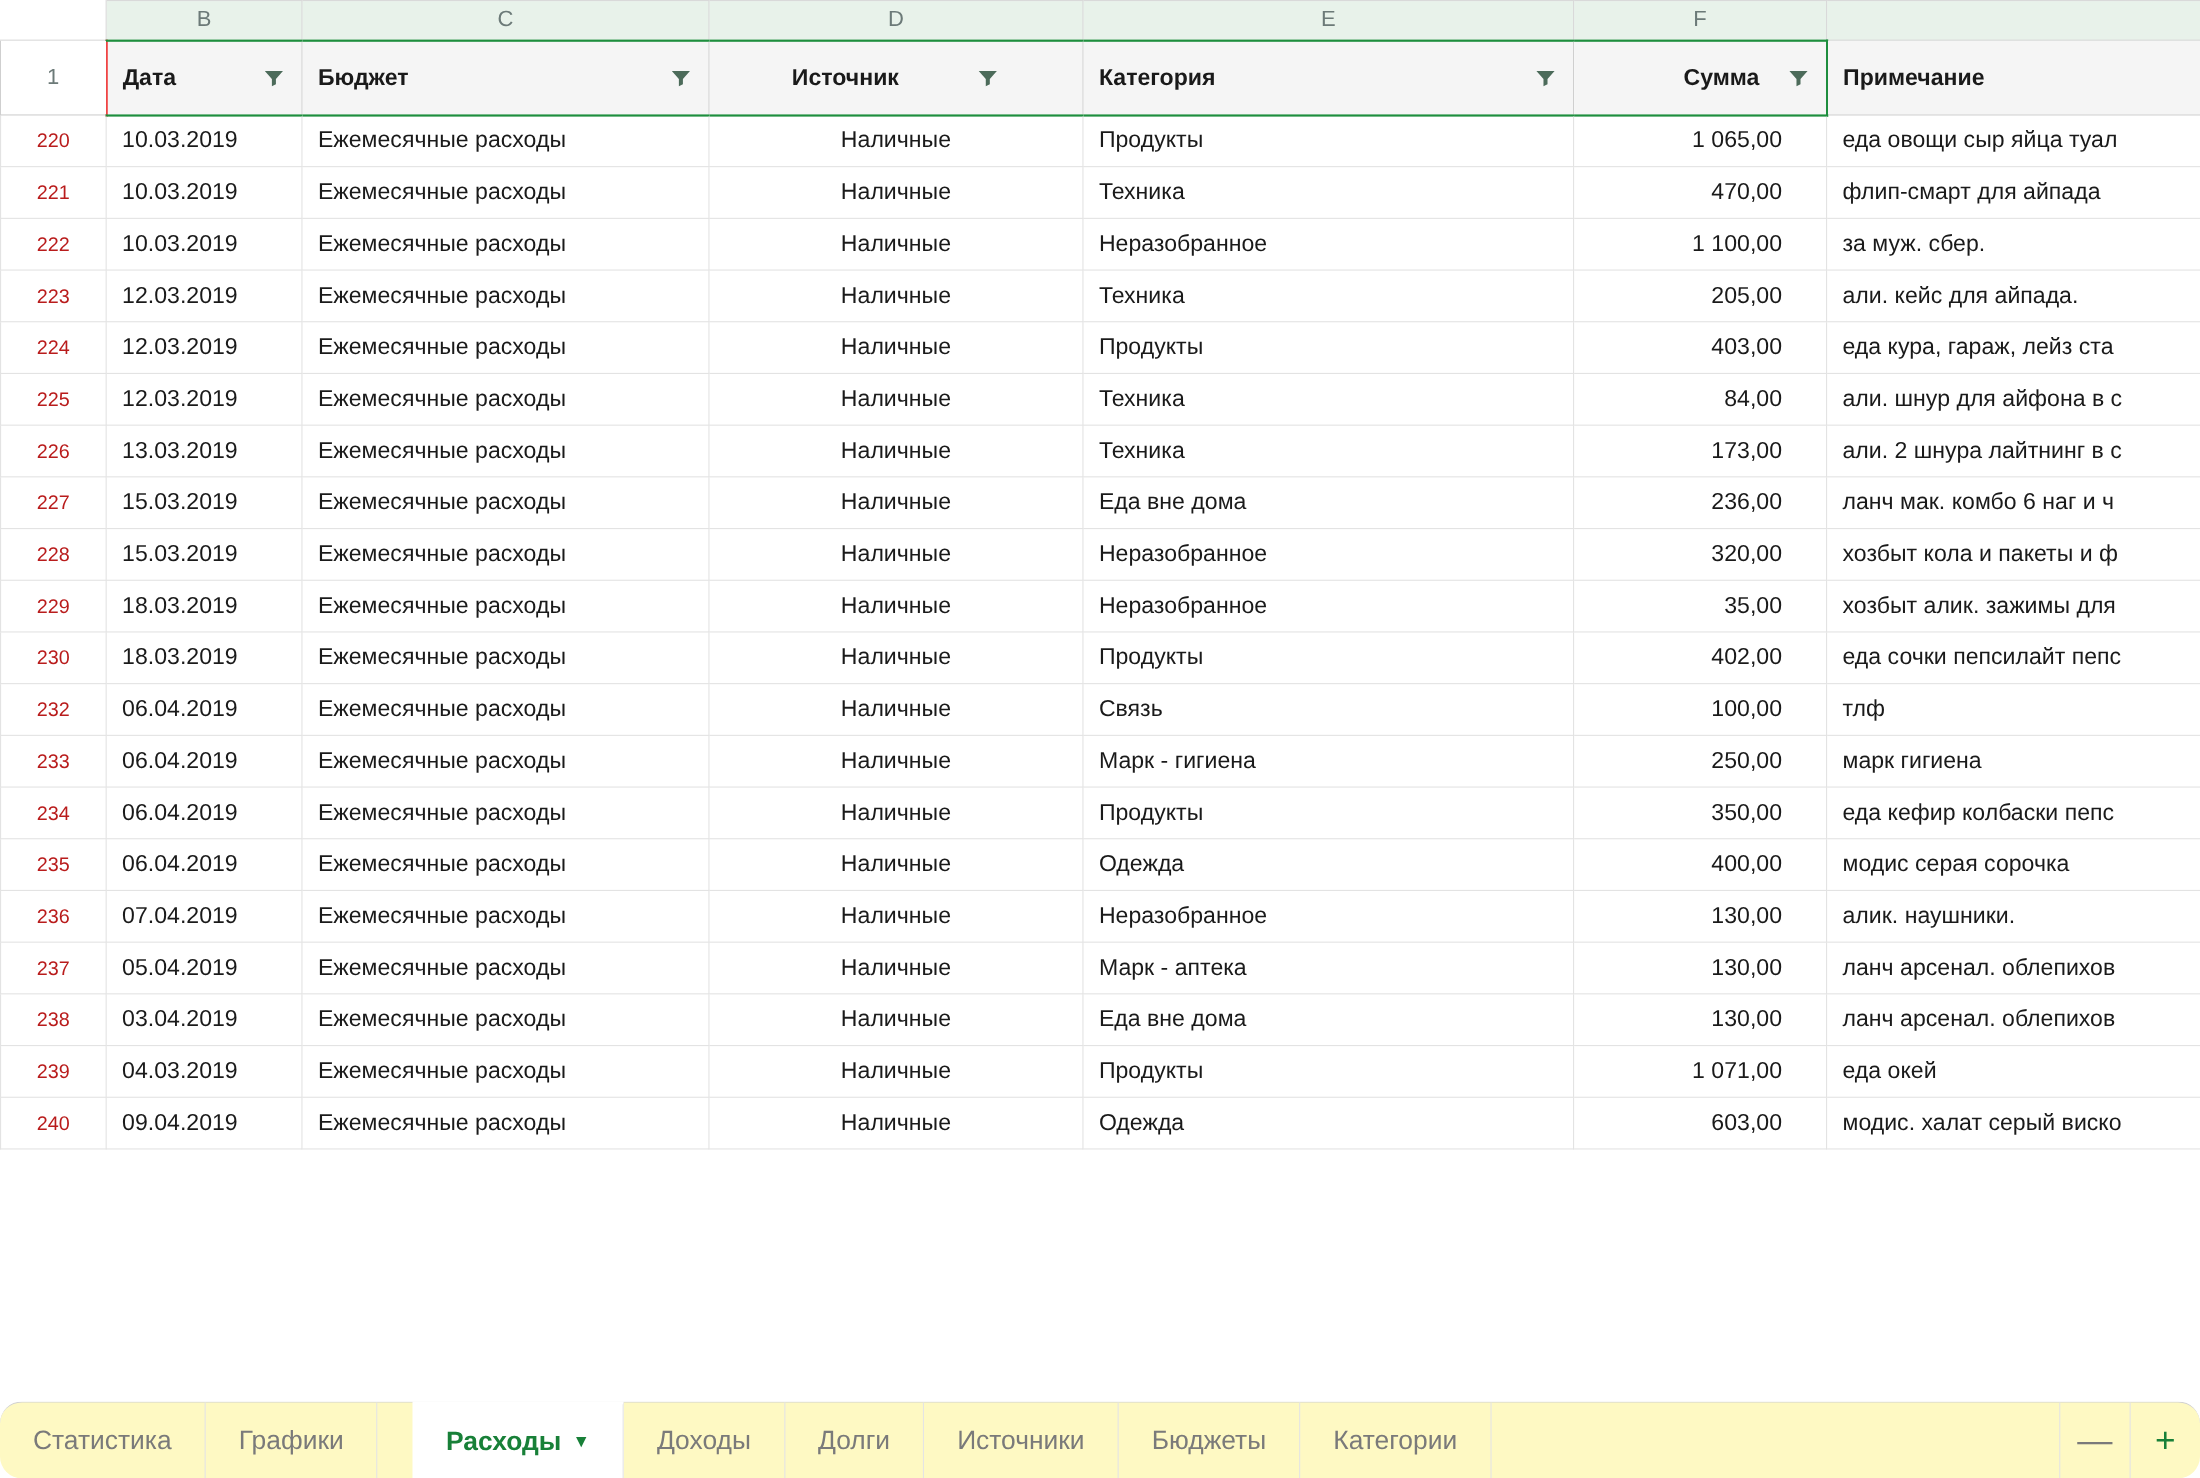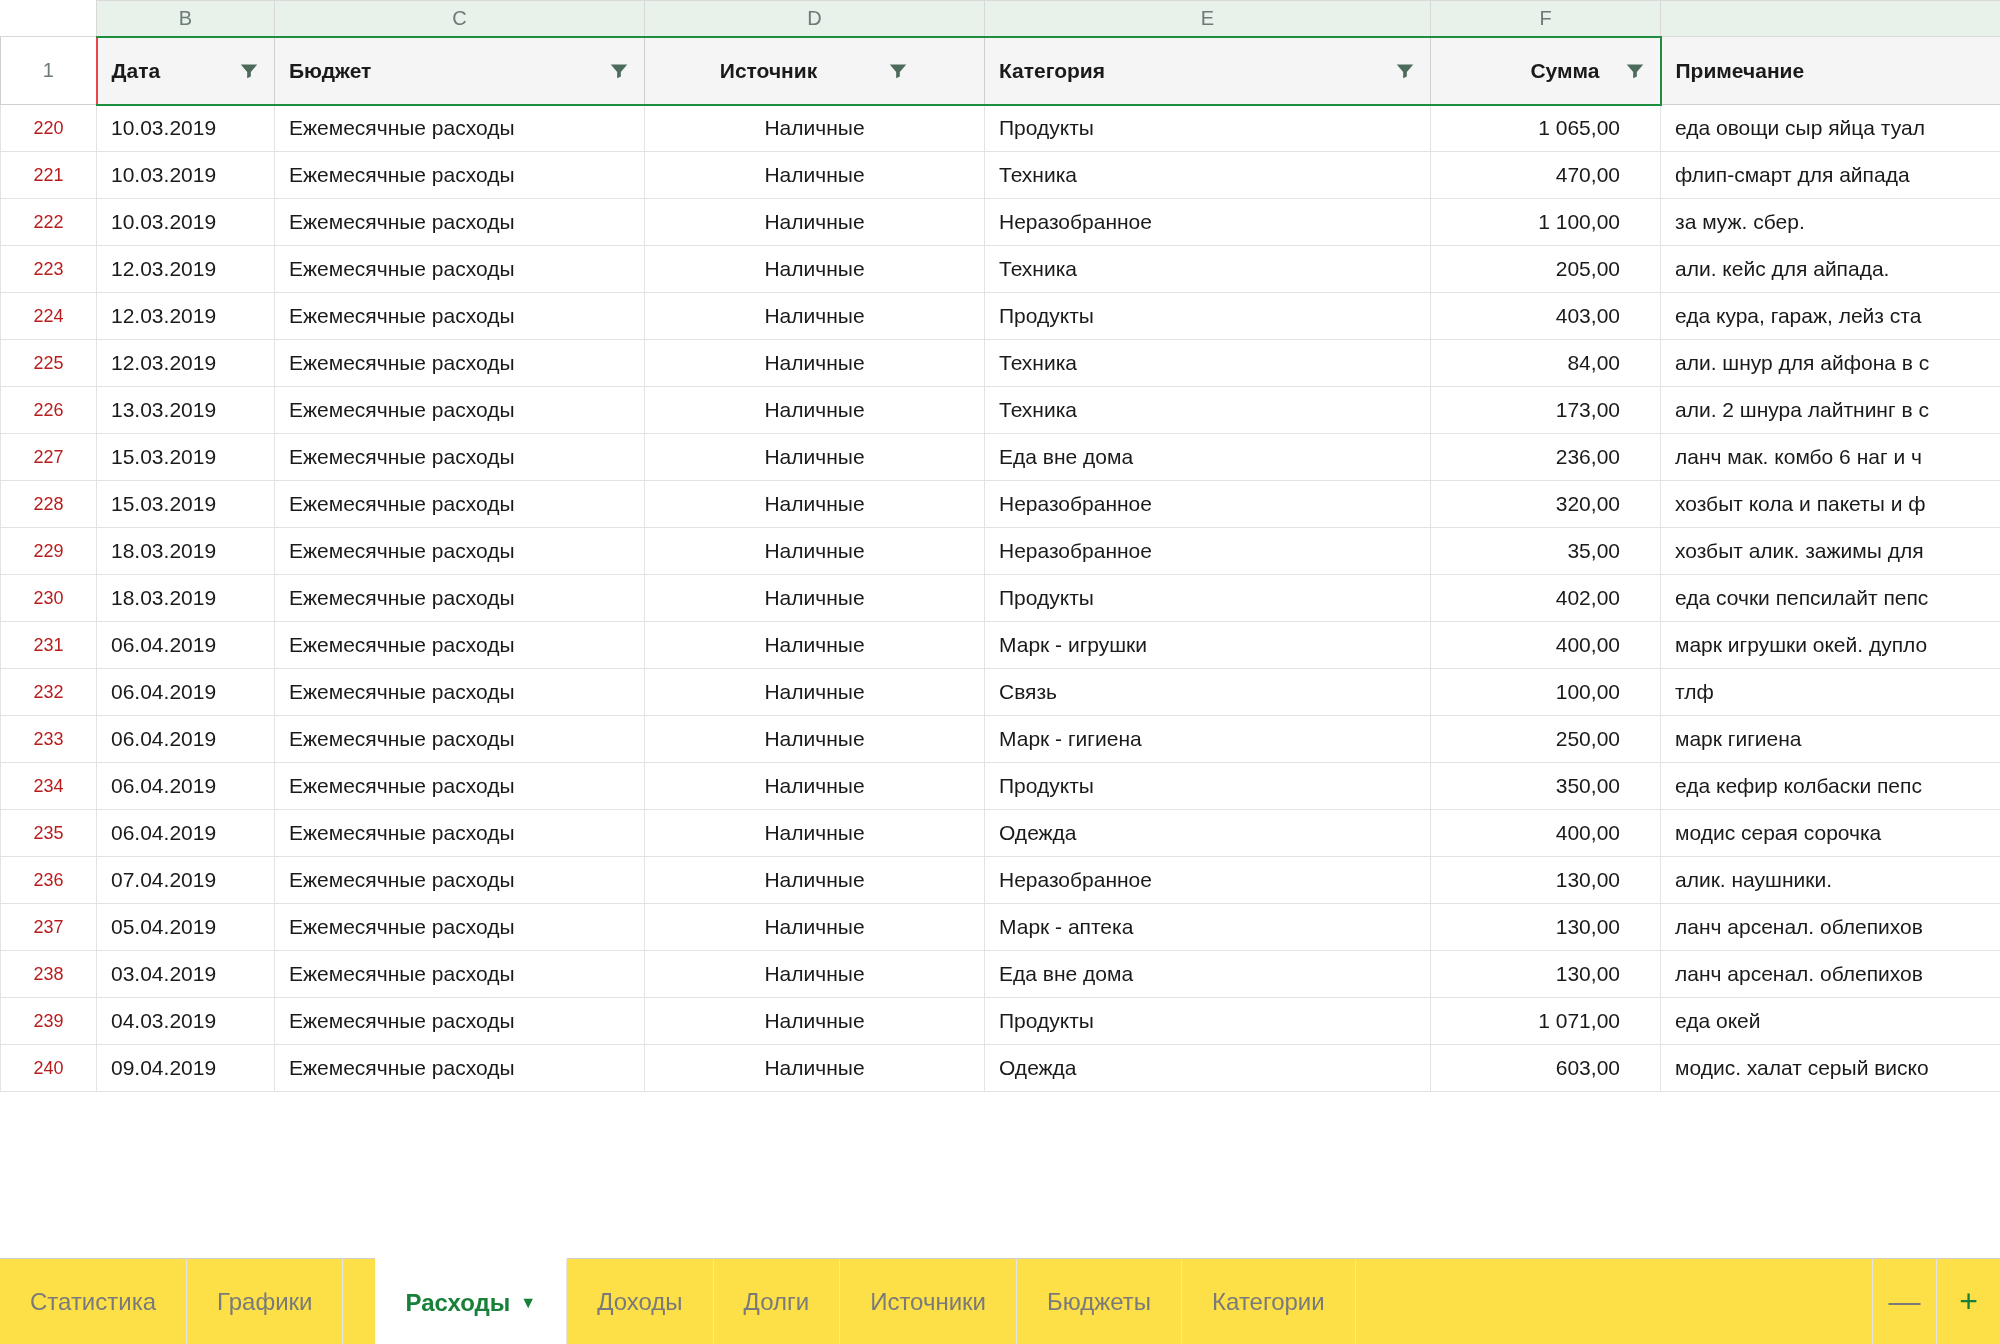--- a/index.html
+++ b/index.html
@@ -101,26 +101,27 @@
   col.c-rownum { width: 96px; }
   col.c-B { width: 178px; }
   col.c-C { width: 370px; }
   col.c-D { width: 340px; }
   col.c-E { width: 446px; }
   col.c-F { width: 230px; }
   col.c-G { width: 340px; }
 
   
   .tabs-bar {
-    height: 86px;
+    height: 70px;
     border-top: 1px solid #d0d0d0;
     display: flex;
     align-items: stretch;
-    background: #fde047;
+    background: #fef9c3;
     font-size: 24px;
+    border-radius: 20px;
   }
   .tab {
     padding: 0 30px;
     display: flex;
     align-items: center;
     color: #7a7a7a;
     border-right: 1px solid #e4e4e4;
     cursor: pointer;
     gap: 10px;
   }
@@ -316,29 +317,20 @@
         <tr>
           <td class="rownum">230</td>
           <td>18.03.2019</td>
           <td>Ежемесячные расходы</td>
           <td class="center">Наличные</td>
           <td>Продукты</td>
           <td class="right">402,00</td>
           <td>еда сочки пепсилайт пепс</td>
         </tr>
         <tr>
-          <td class="rownum">231</td>
-          <td>06.04.2019</td>
-          <td>Ежемесячные расходы</td>
-          <td class="center">Наличные</td>
-          <td>Марк - игрушки</td>
-          <td class="right">400,00</td>
-          <td>марк игрушки окей. дупло</td>
-        </tr>
-        <tr>
           <td class="rownum">232</td>
           <td>06.04.2019</td>
           <td>Ежемесячные расходы</td>
           <td class="center">Наличные</td>
           <td>Связь</td>
           <td class="right">100,00</td>
           <td>тлф</td>
         </tr>
         <tr>
           <td class="rownum">233</td>

